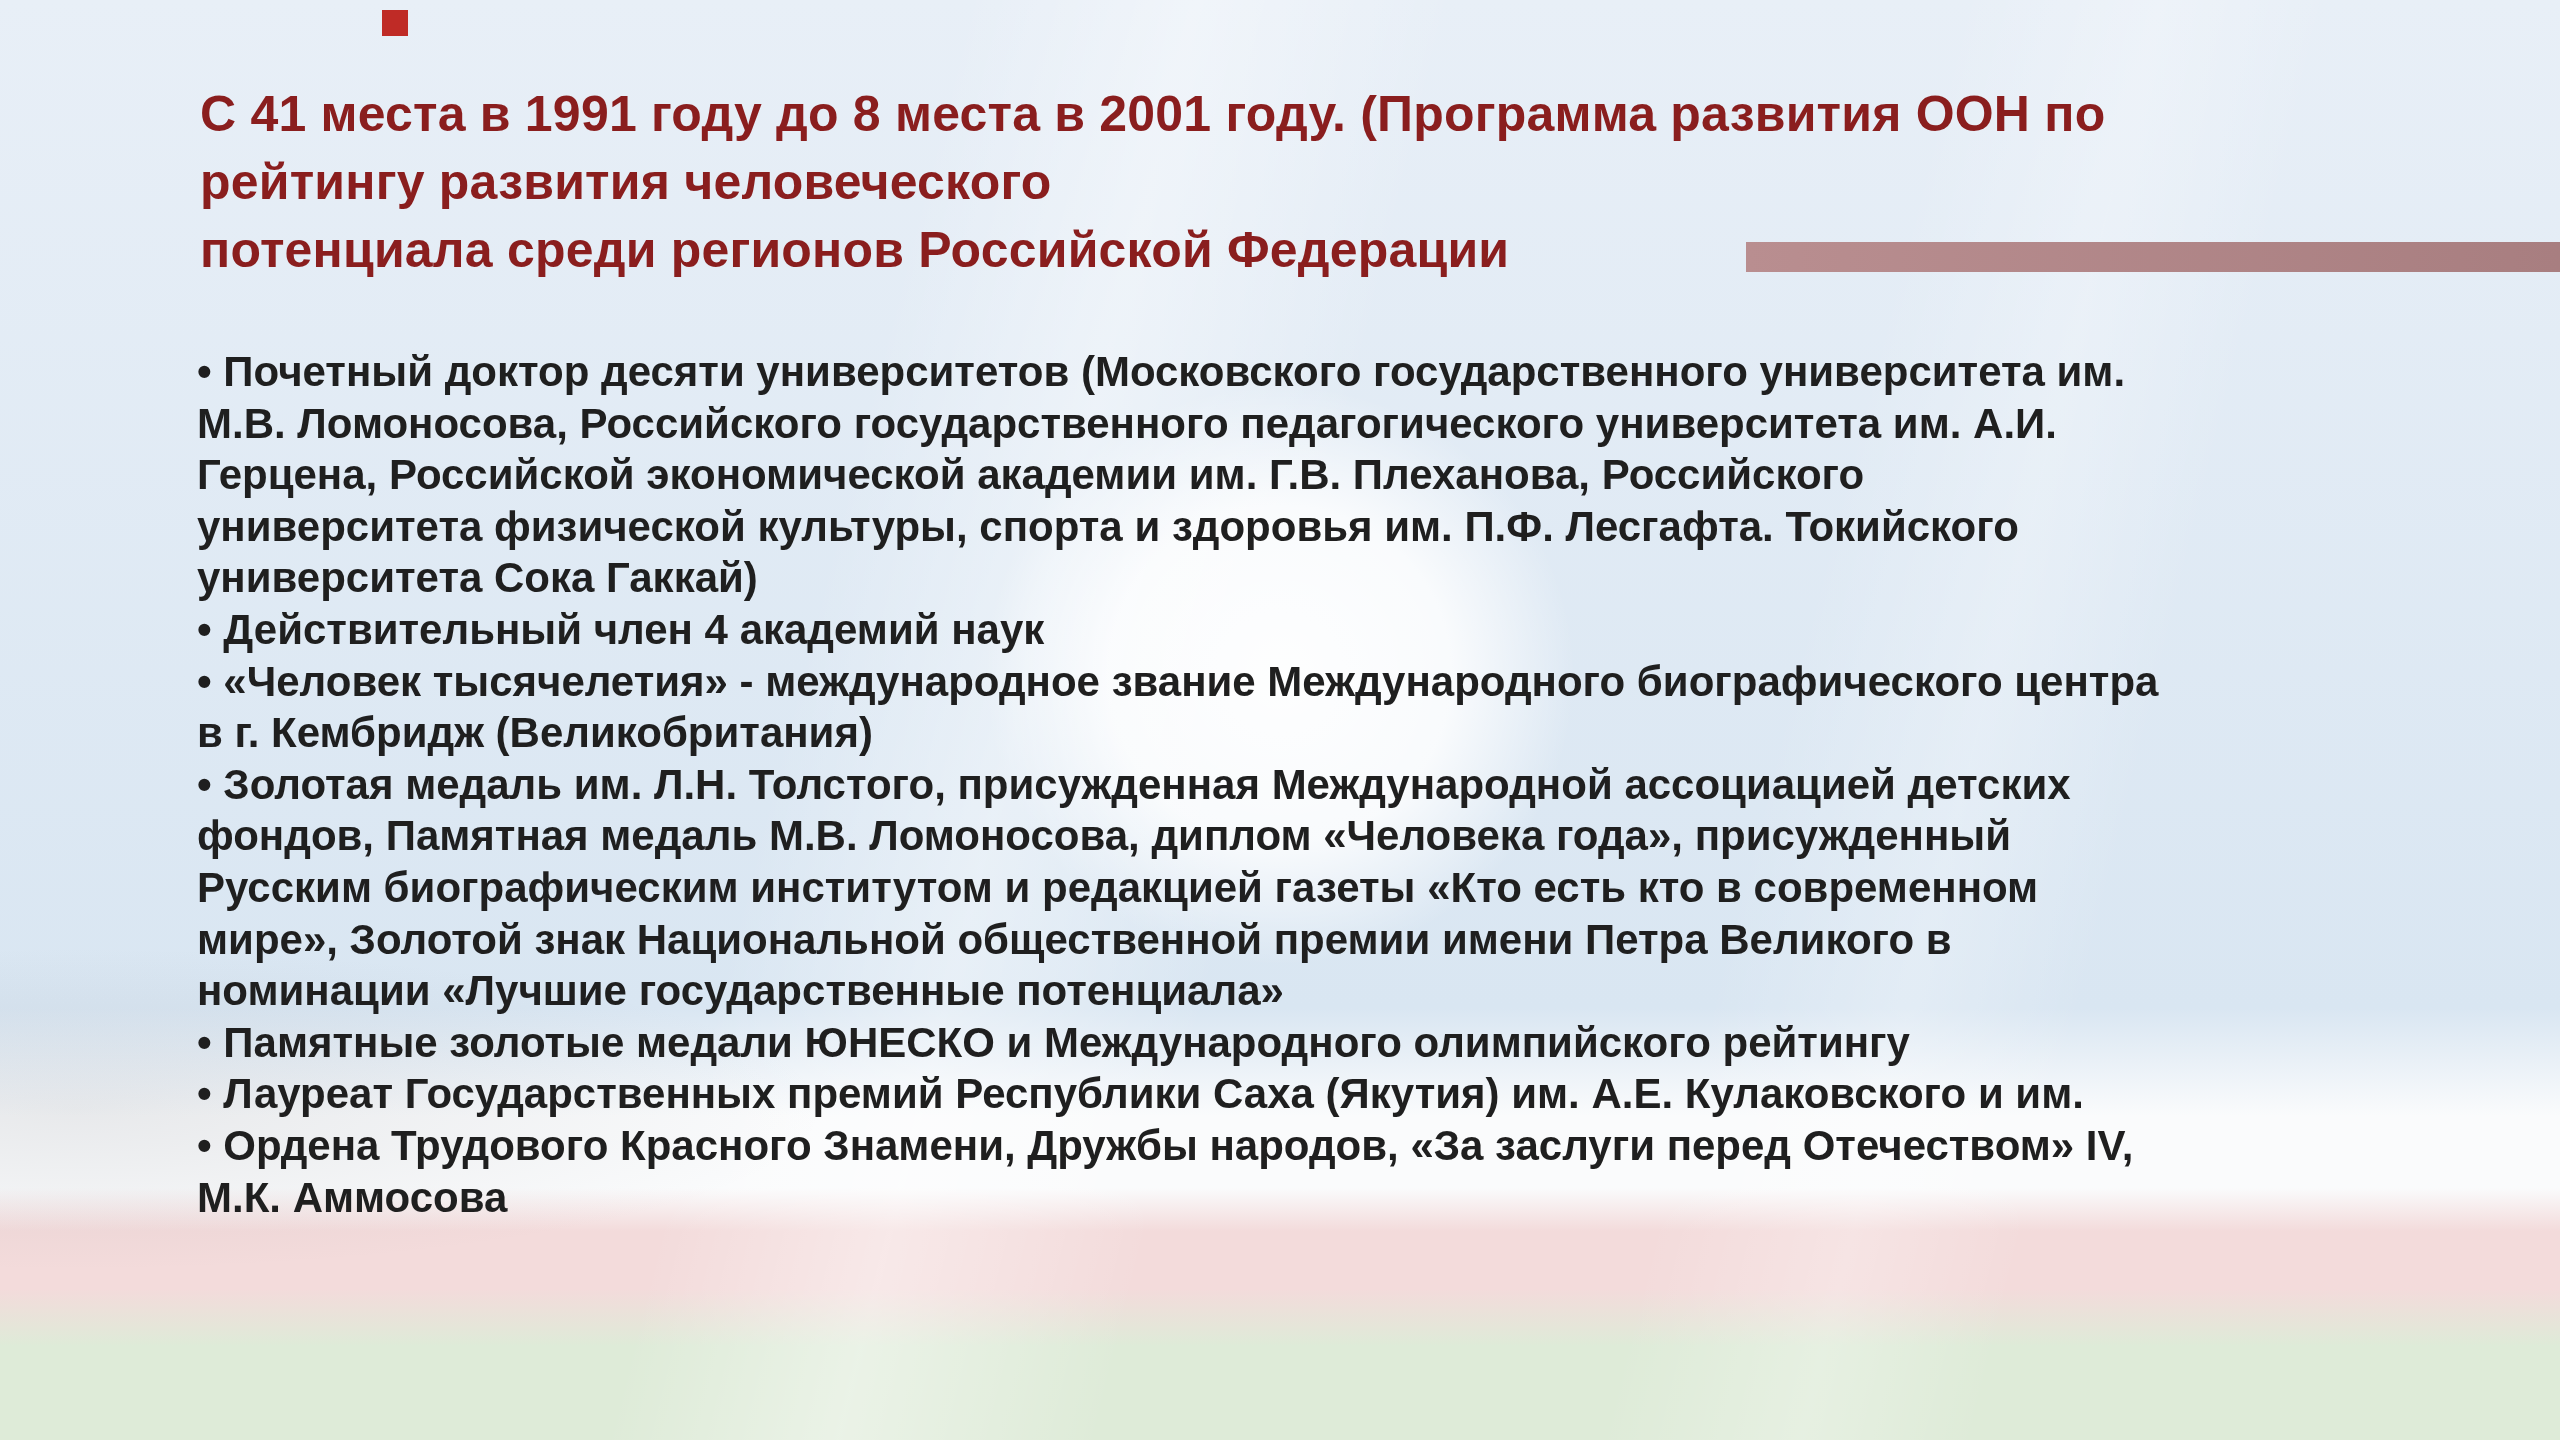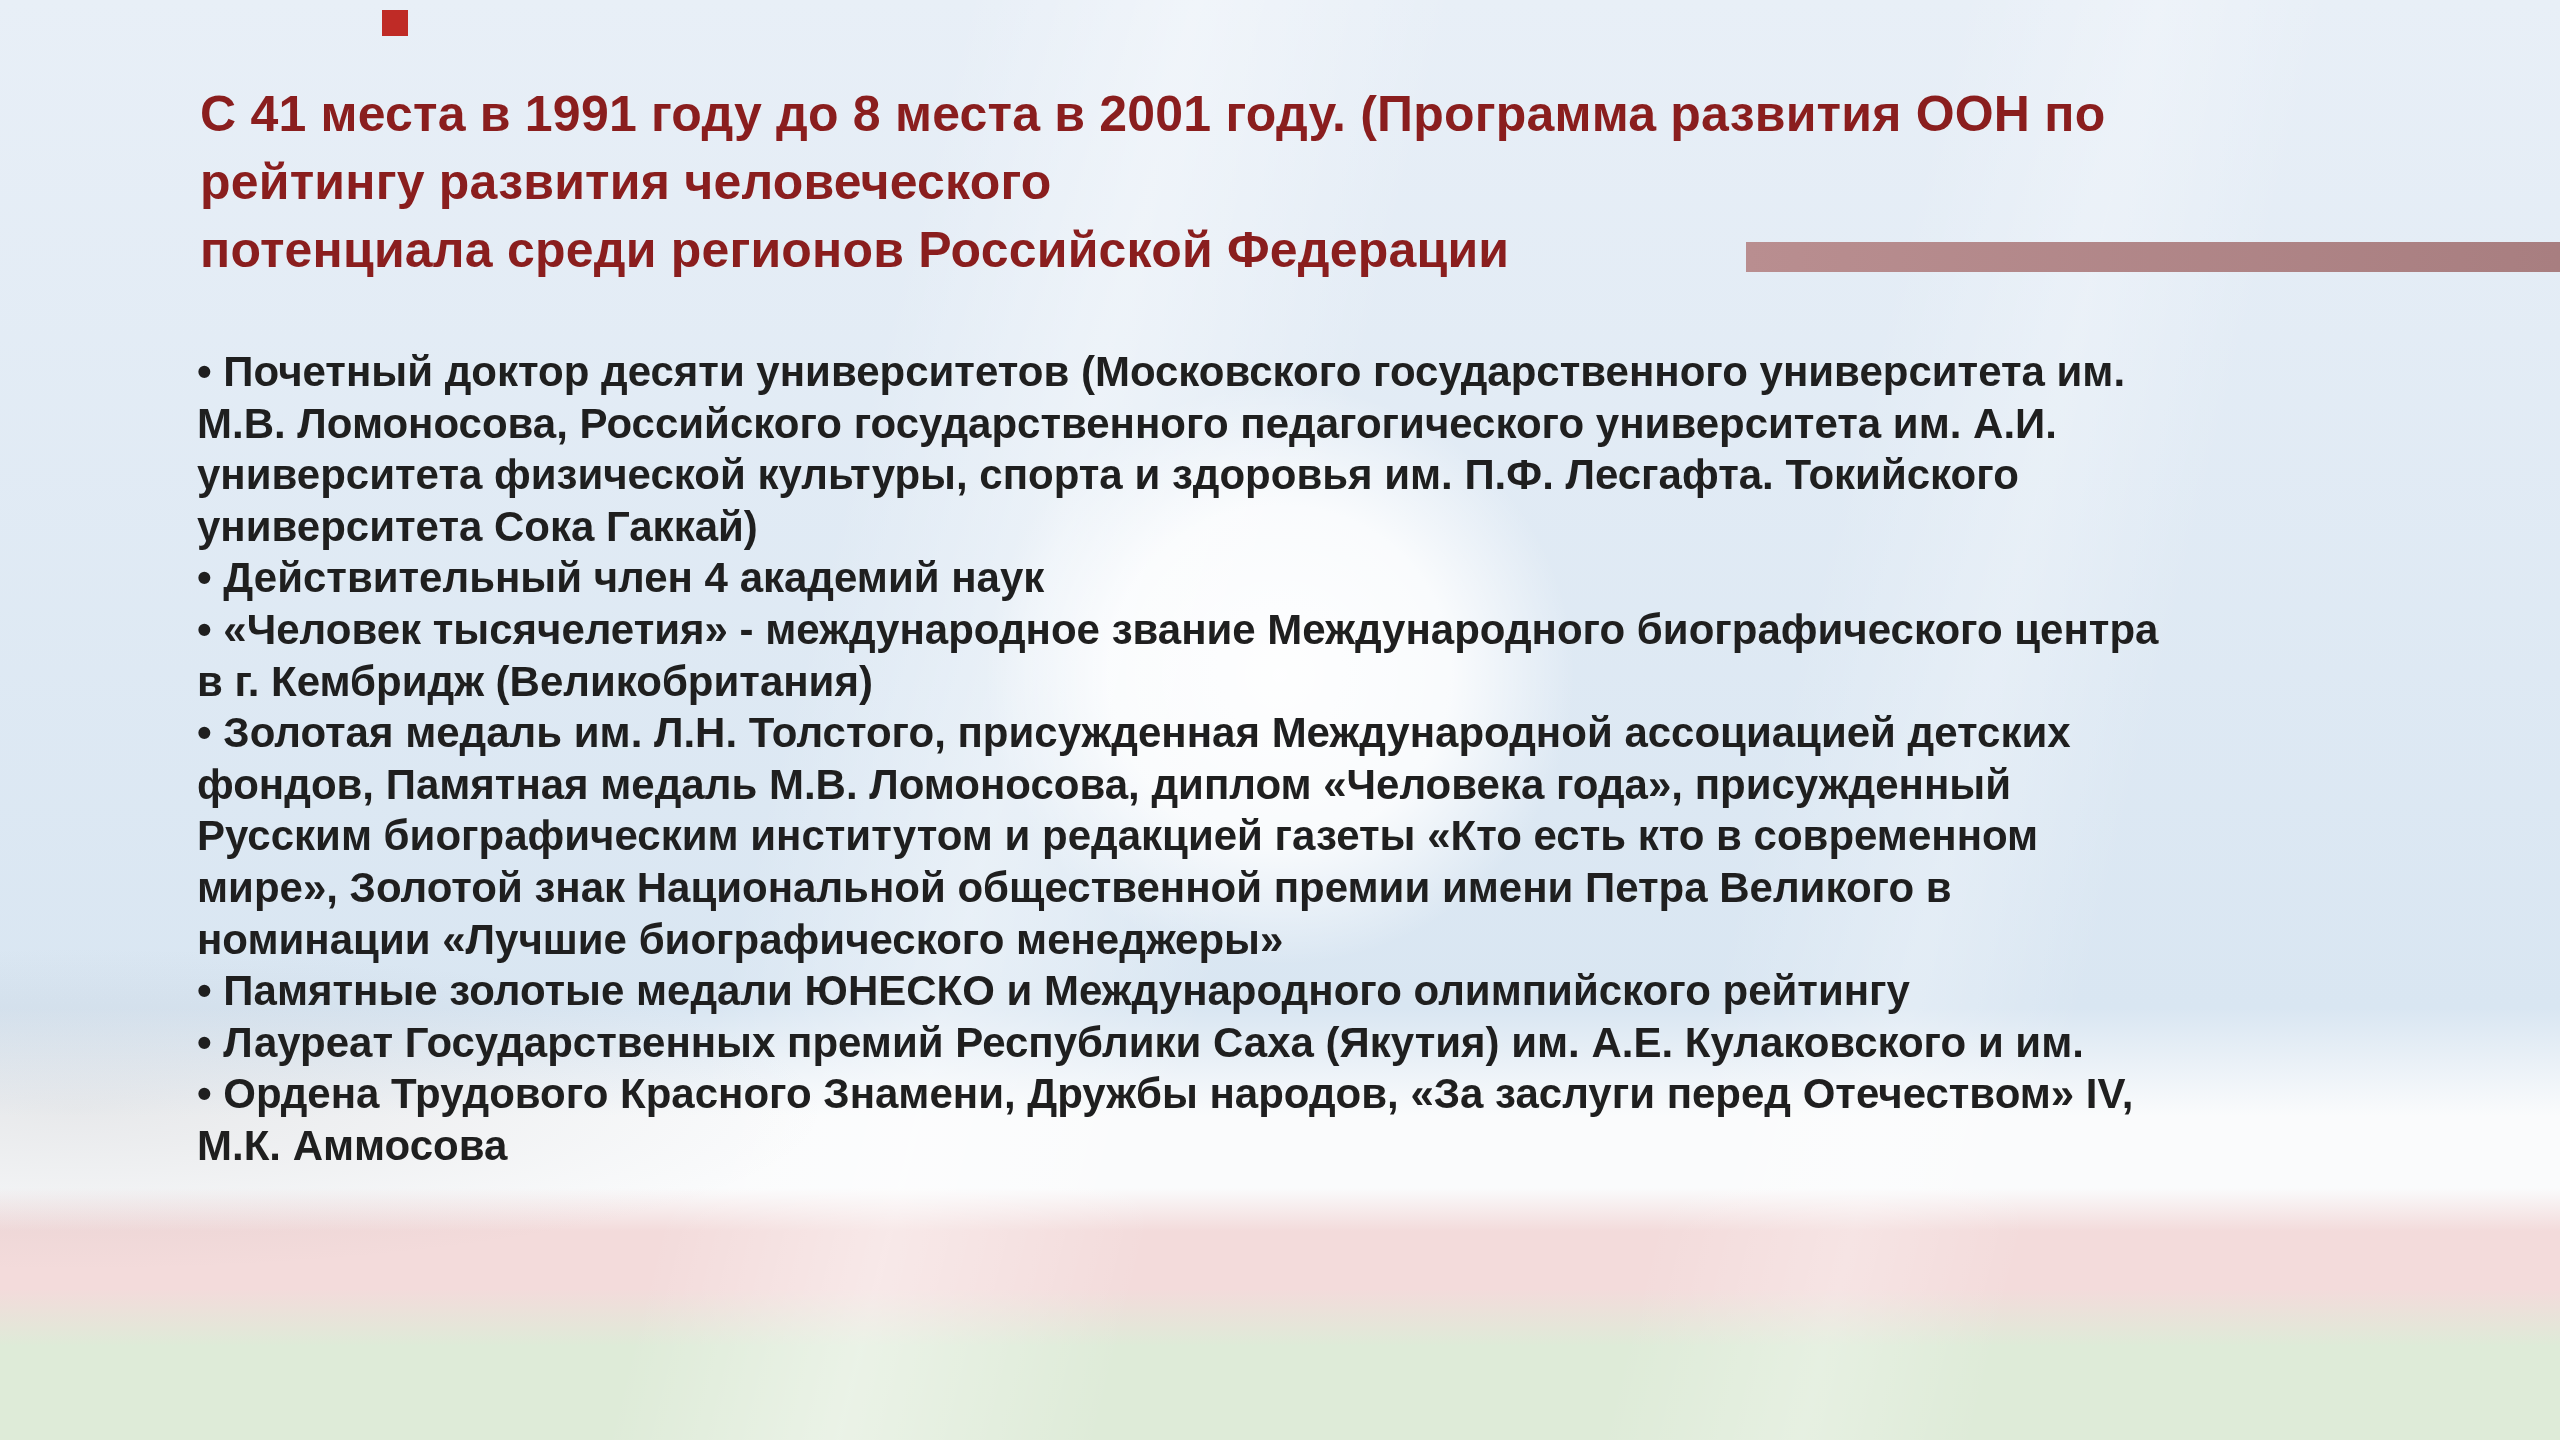--- a/index.html
+++ b/index.html
@@ -92,28 +92,29 @@
       <div class="title-line">С 41 места в 1991 году до 8 места в 2001 году. (Программа развития ООН по</div>
       <div class="title-line">рейтингу развития человеческого</div>
       <div class="title-line">потенциала среди регионов Российской Федерации</div>
     </div>
 
   <div class="accent-bar"></div>
 
   <div class="body-text">
       <div class="body-line">• Почетный доктор десяти университетов (Московского государственного университета им.</div>
       <div class="body-line">М.В. Ломоносова, Российского государственного педагогического университета им. А.И.</div>
+      <div class="body-line">Герцена, Российской экономической академии им. Г.В. Плеханова, Российского</div>
       <div class="body-line">университета физической культуры, спорта и здоровья им. П.Ф. Лесгафта. Токийского</div>
       <div class="body-line">университета Сока Гаккай)</div>
       <div class="body-line">• Действительный член 4 академий наук</div>
       <div class="body-line">• «Человек тысячелетия» - международное звание Международного биографического центра</div>
       <div class="body-line">в г. Кембридж (Великобритания)</div>
       <div class="body-line">• Золотая медаль им. Л.Н. Толстого, присужденная Международной ассоциацией детских</div>
       <div class="body-line">фондов, Памятная медаль М.В. Ломоносова, диплом «Человека года», присужденный</div>
       <div class="body-line">Русским биографическим институтом и редакцией газеты «Кто есть кто в современном</div>
       <div class="body-line">мире», Золотой знак Национальной общественной премии имени Петра Великого в</div>
-      <div class="body-line">номинации «Лучшие биографического менеджеры»</div>
+      <div class="body-line">номинации «Лучшие государственные потенциала»</div>
       <div class="body-line">• Памятные золотые медали ЮНЕСКО и Международного олимпийского рейтингу</div>
       <div class="body-line">• Лауреат Государственных премий Республики Саха (Якутия) им. А.Е. Кулаковского и им.</div>
       <div class="body-line">• Ордена Трудового Красного Знамени, Дружбы народов, «За заслуги перед Отечеством» IV,</div>
       <div class="body-line">М.К. Аммосова</div>
     </div>
 </div>
 
 </body></html>

